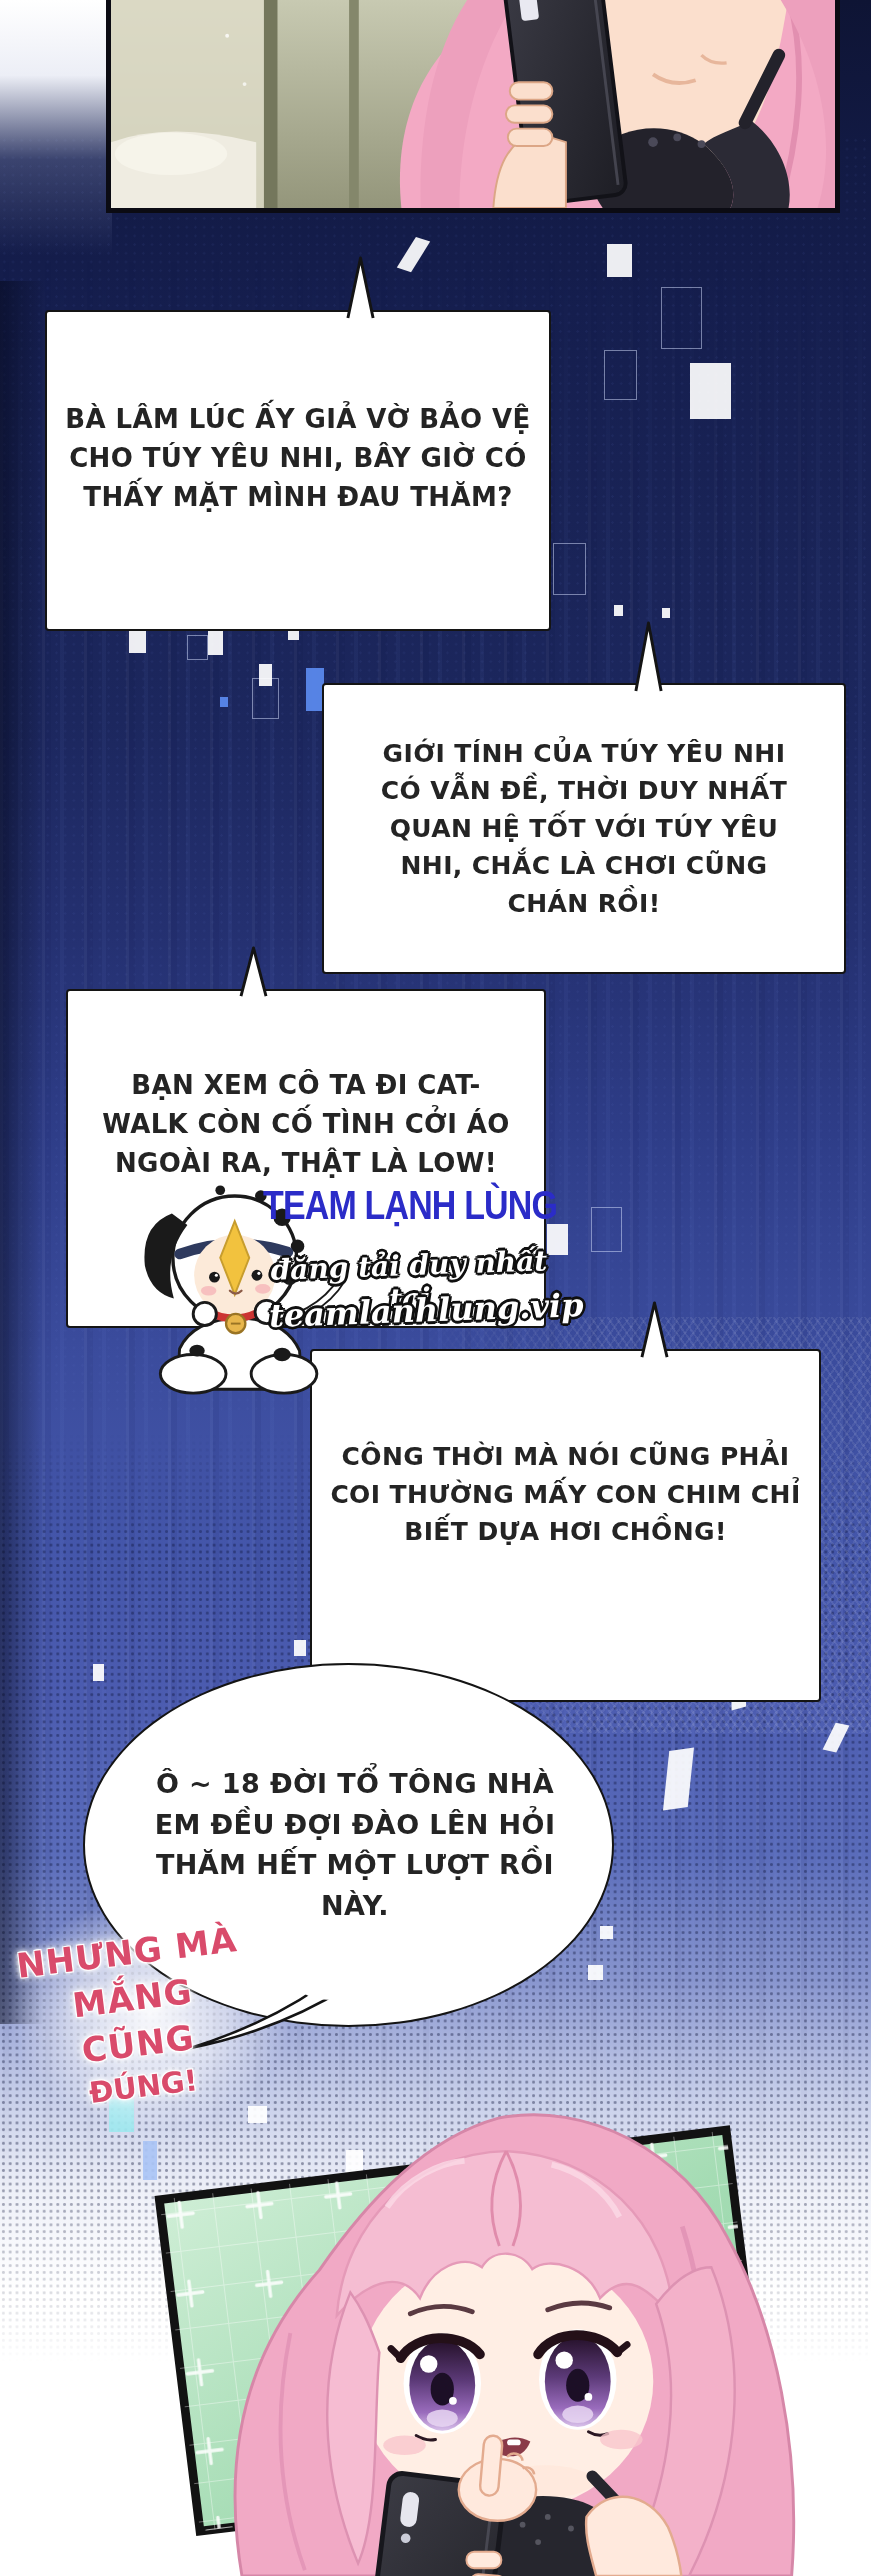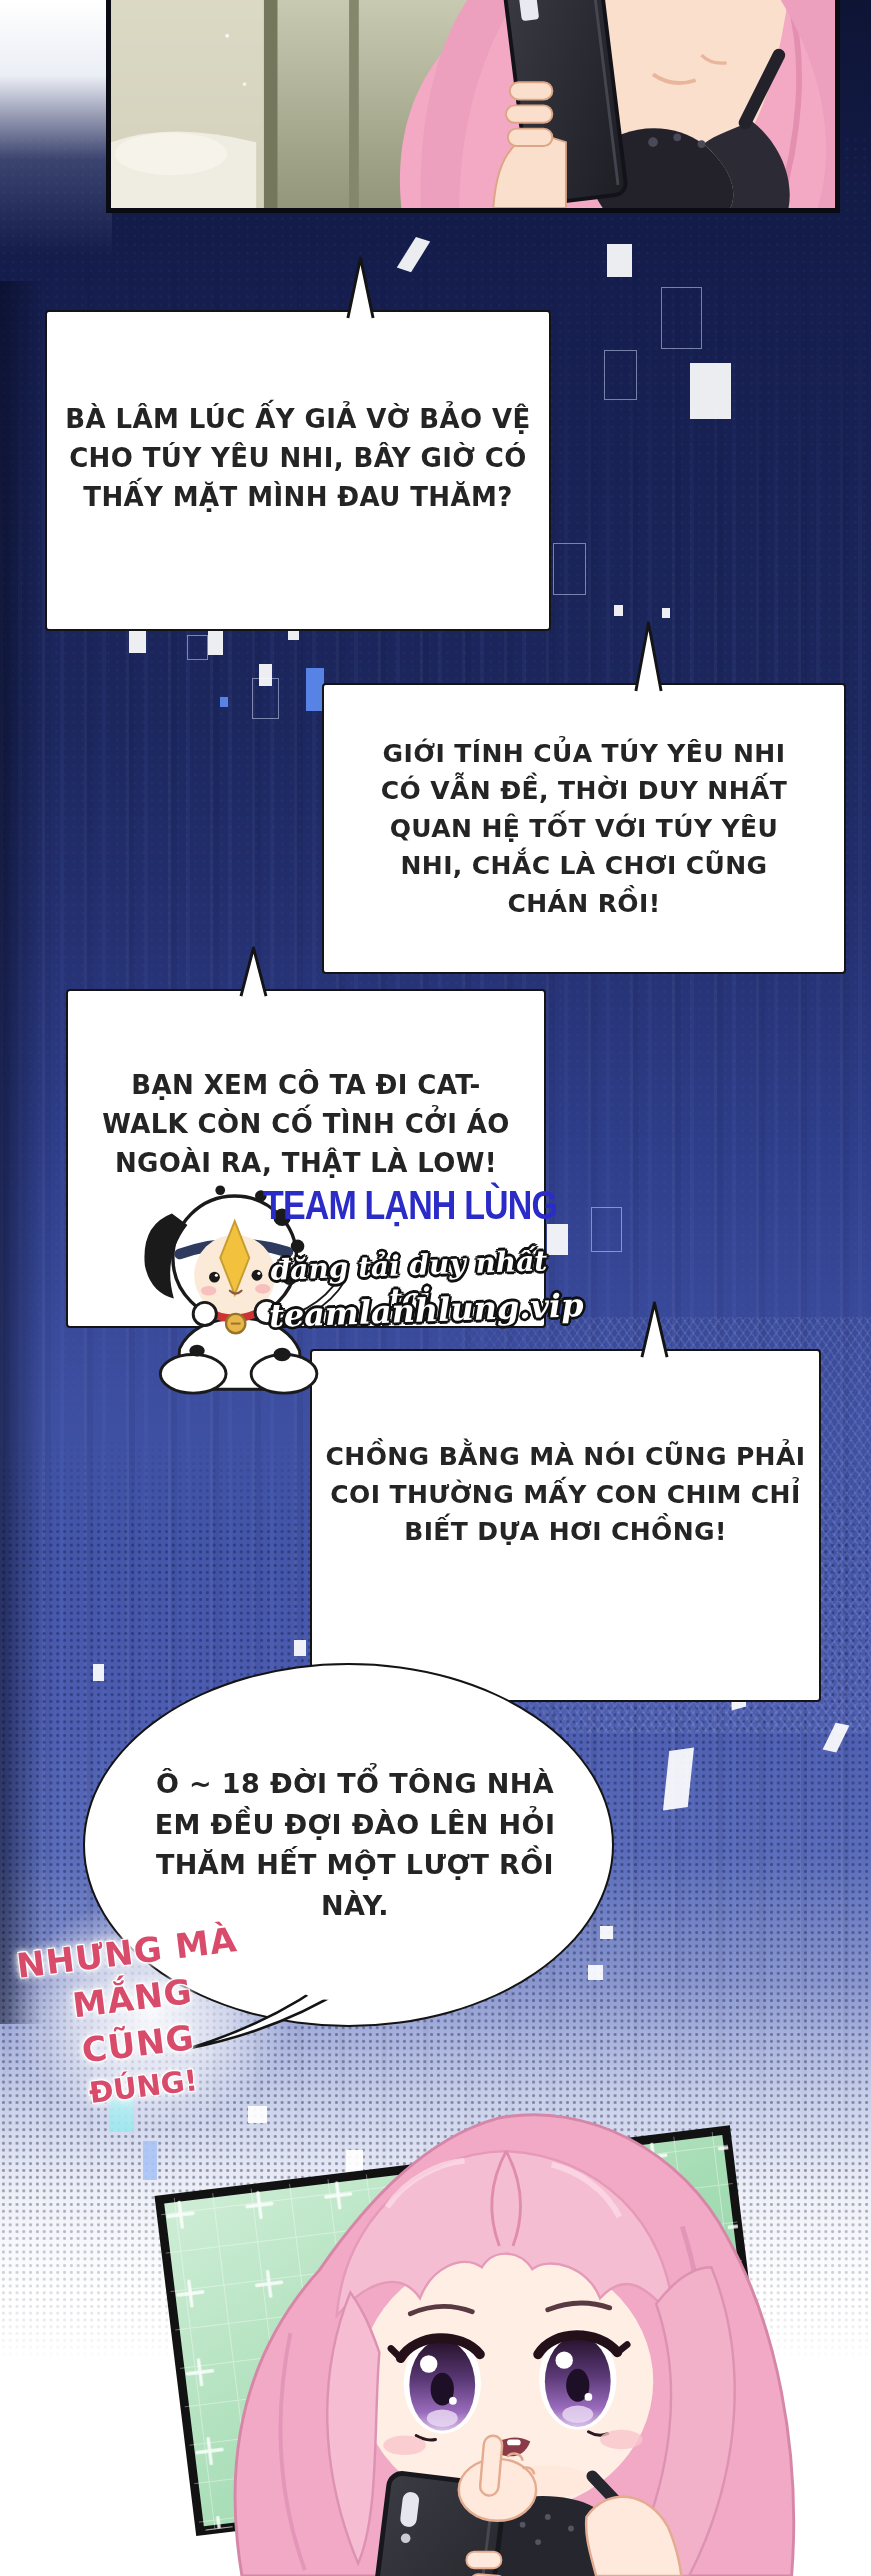--- a/index.html
+++ b/index.html
@@ -198,21 +198,21 @@
     </svg>
     <p style="font-size:26px;">BẠN XEM CÔ TA ĐI CAT-
 WALK CÒN CỐ TÌNH CỞI ÁO
 NGOÀI RA, THẬT LÀ LOW!</p>
   </div>
 
   <div class="bubble" style="left:310px;top:1349px;width:507px;height:287px;padding-bottom:62px;">
     <svg class="tail" style="left:326px;top:-50px;width:33px;height:58px;" viewBox="0 0 34 60">
       <path d="M4,58 L17,2 L30,58" fill="#fff" stroke="#141414" stroke-width="3" stroke-linejoin="round"></path>
     </svg>
-    <p style="font-size:25px;">CHỒNG BẰNG MÀ NÓI CŨNG PHẢI
+    <p style="font-size:25px;">CÔNG THỜI MÀ NÓI CŨNG PHẢI
 COI THƯỜNG MẤY CON CHIM CHỈ
 BIẾT DỰA HƠI CHỒNG!</p>
   </div>
 
   <div class="bubble ellipse" style="left:83px;top:1663px;width:527px;height:360px;">
     <p style="font-size:27px;margin-left:13px;">Ô ~ 18 ĐỜI TỔ TÔNG NHÀ
 EM ĐỀU ĐỢI ĐÀO LÊN HỎI
 THĂM HẾT MỘT LƯỢT RỒI
 NÀY.</p>
   </div>

